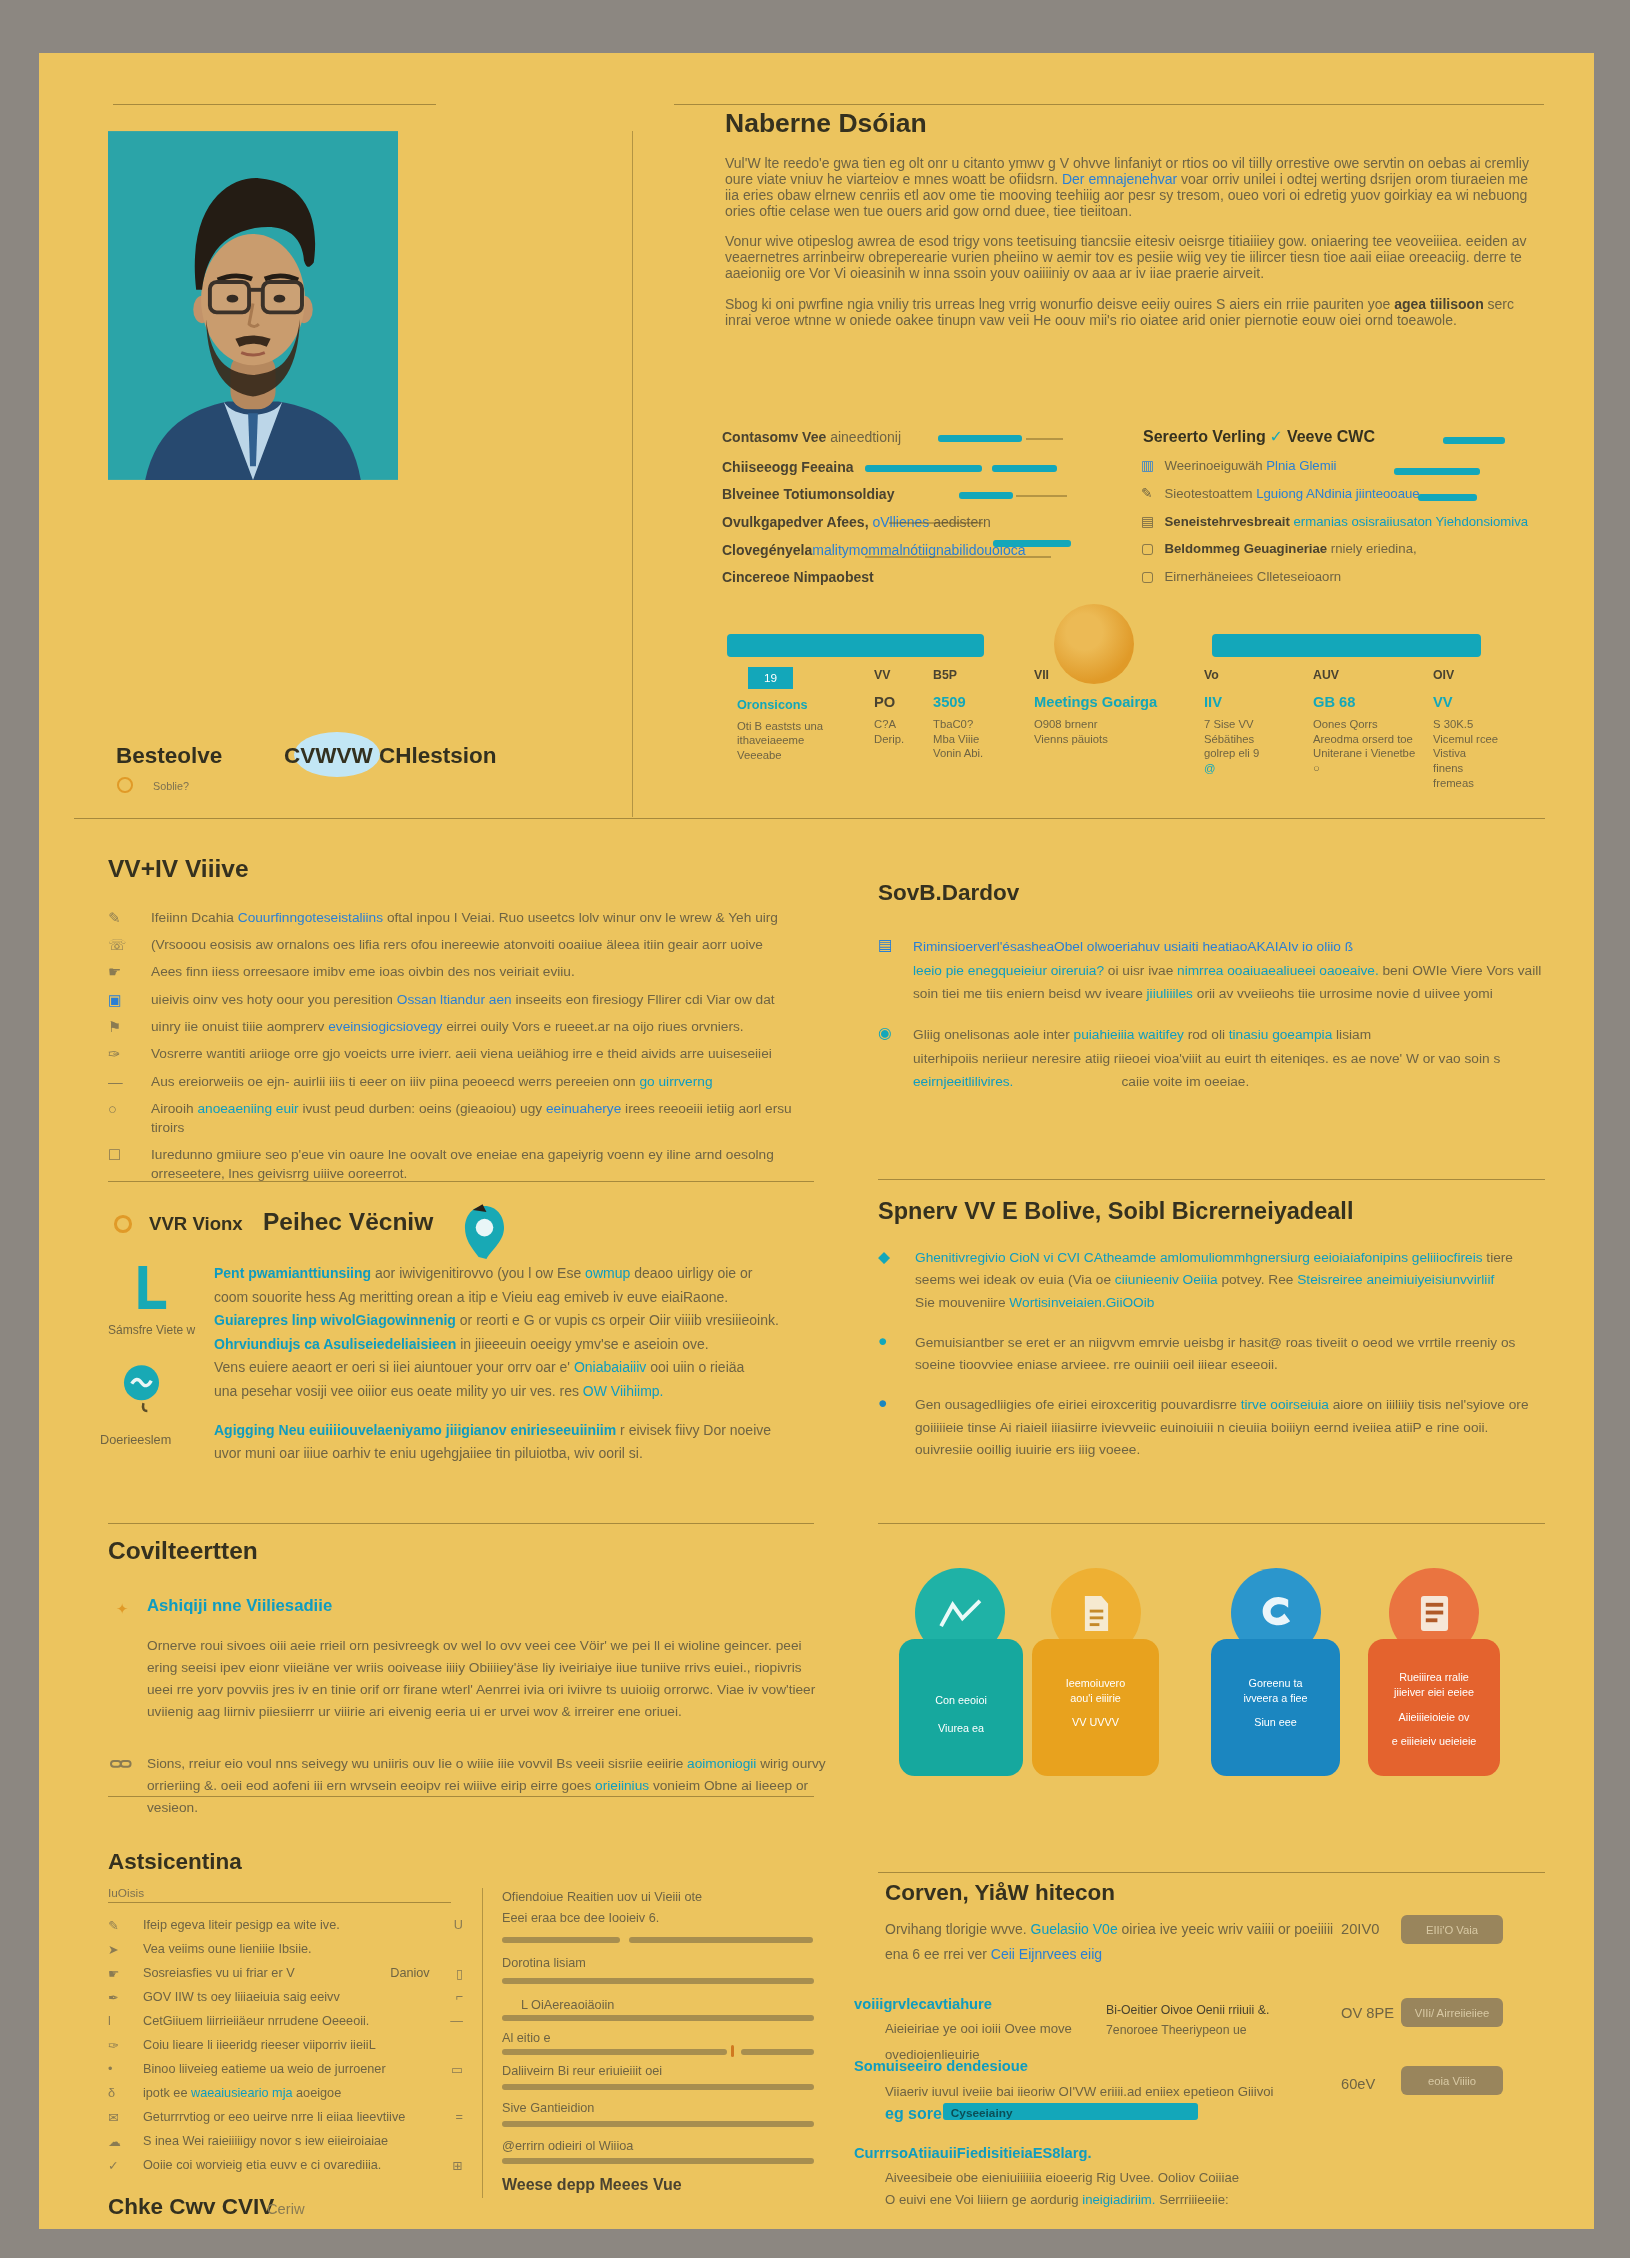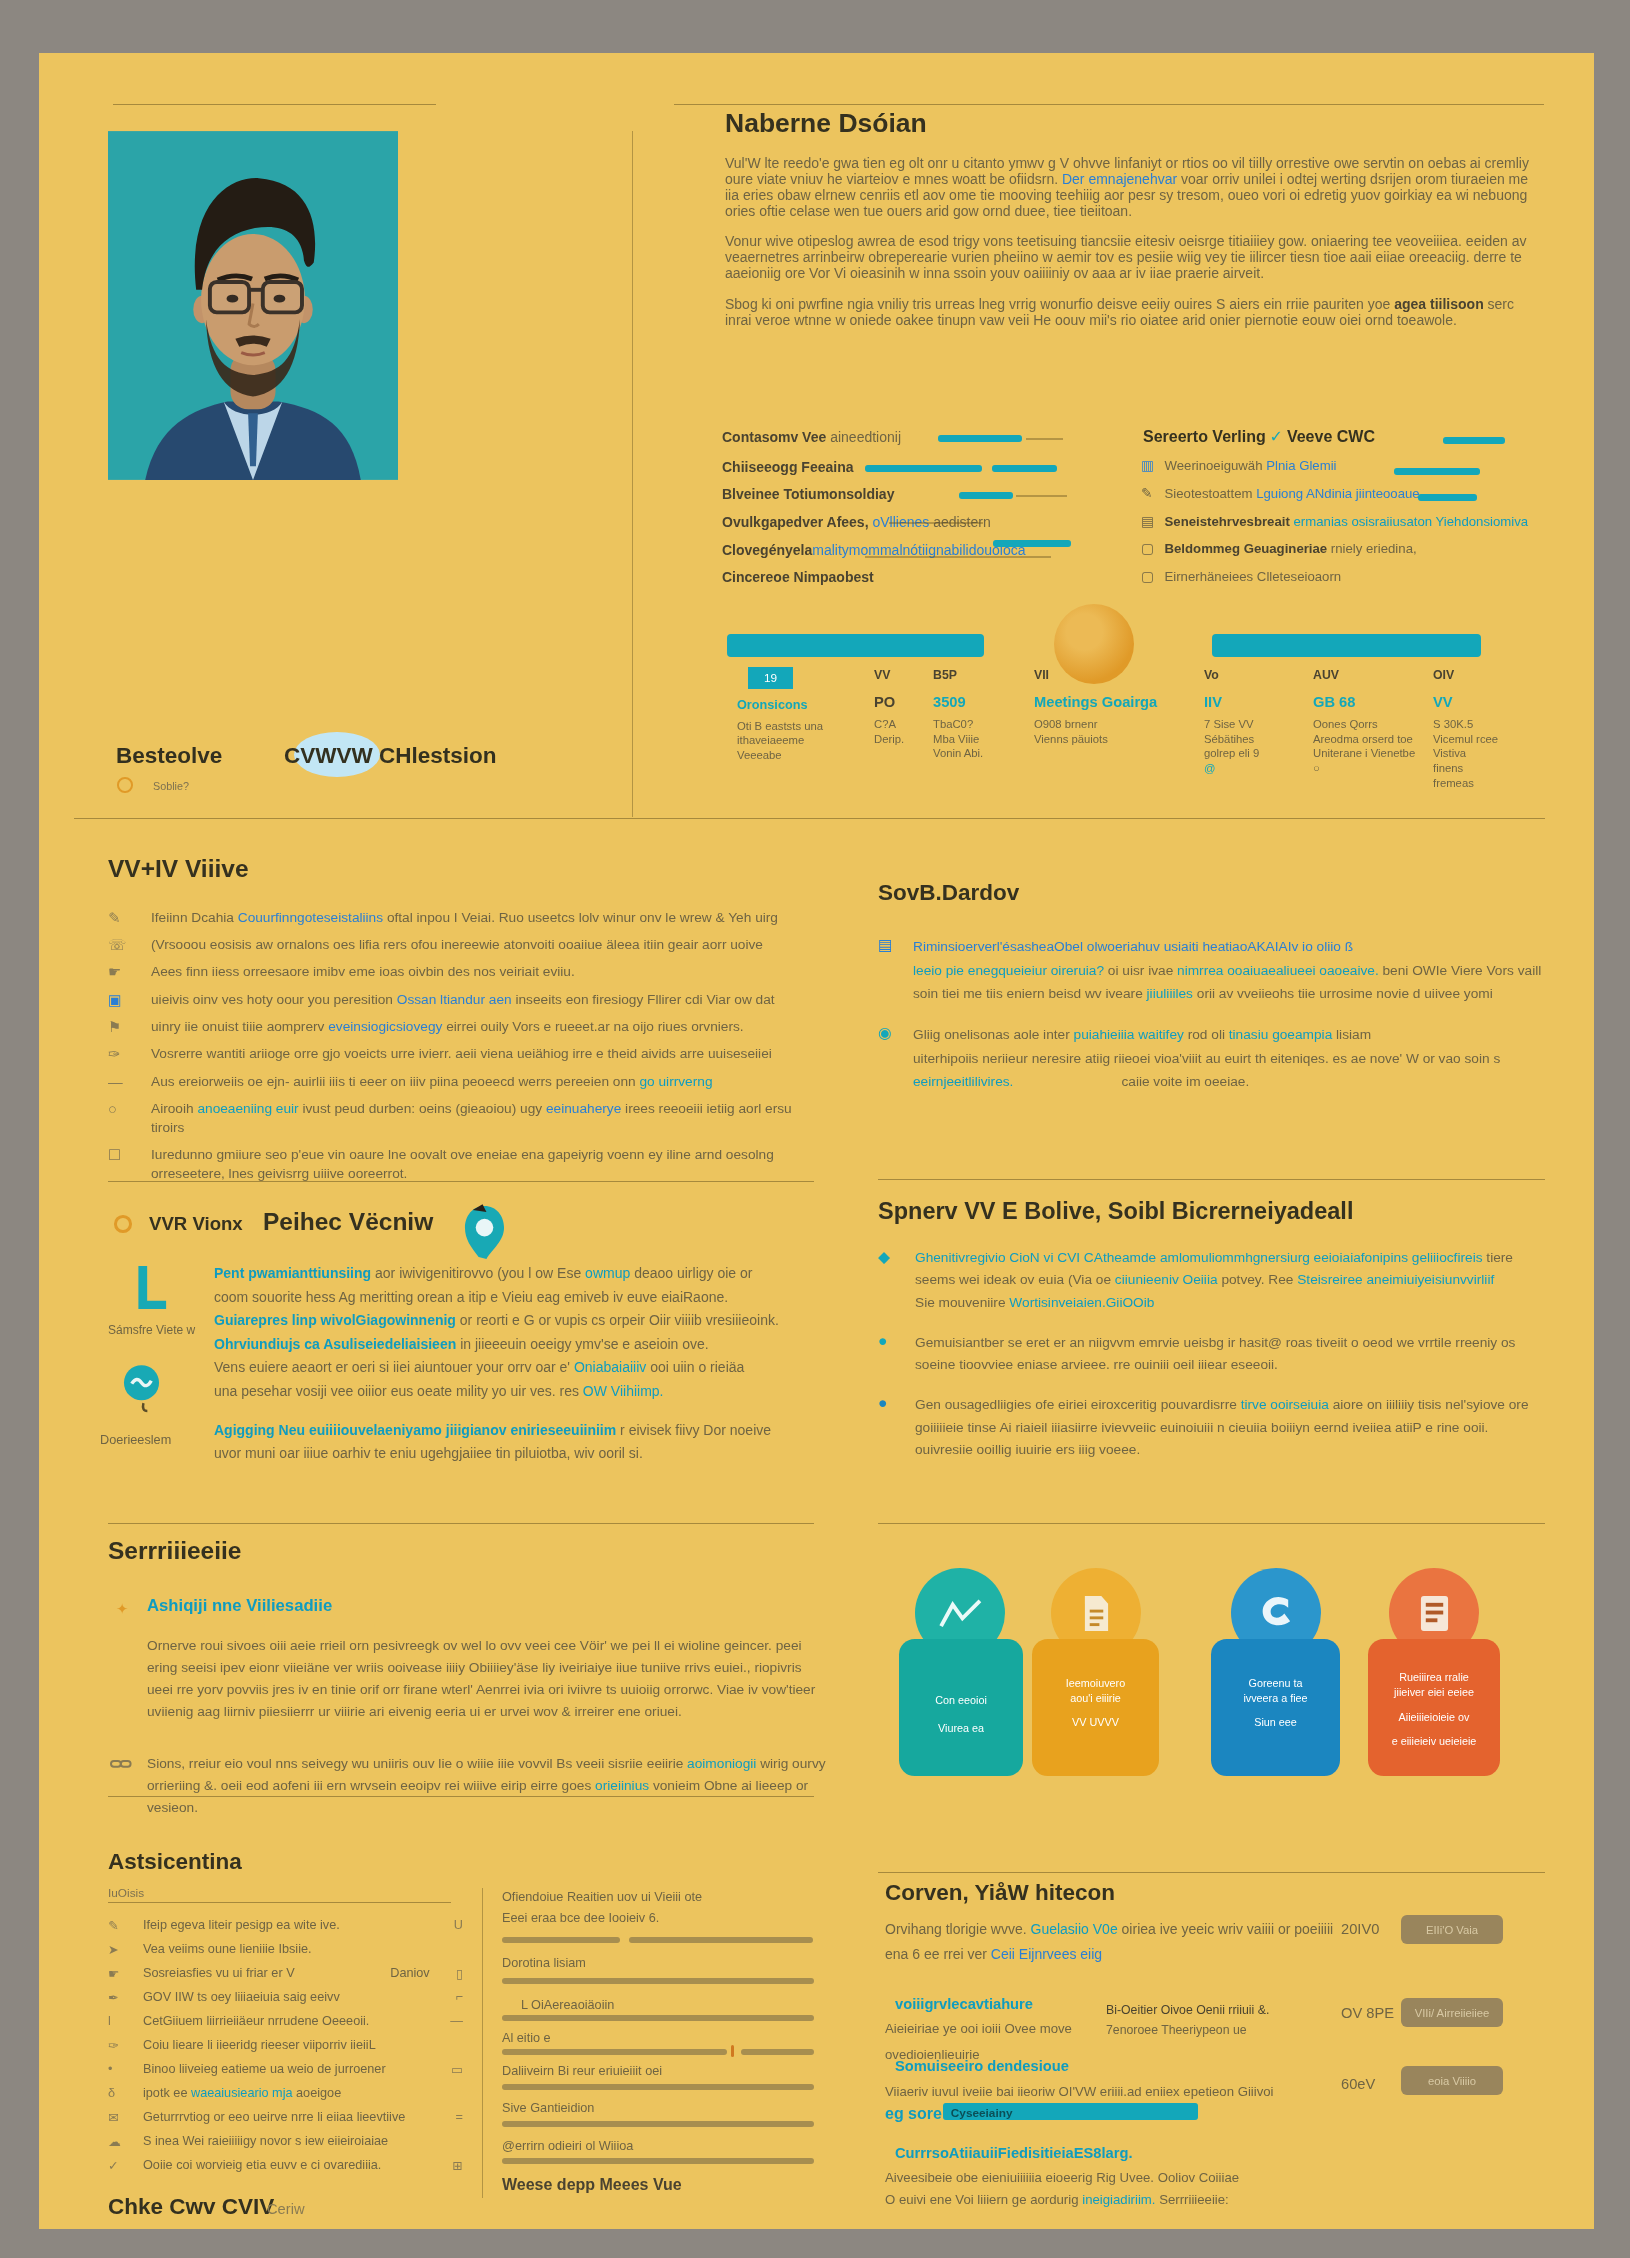--- a/index.html
+++ b/index.html
@@ -155,21 +155,21 @@
   #f-footer{position:absolute;left:502px;top:2176px;font-size:16px;font-weight:bold;color:#4a4330}
   
   #corven-title{left:885px;top:1880px;font-size:22.5px;font-weight:bold;color:#35311f}
   #cv-r1-text{left:885px;top:1917px;width:461px;font-size:14px;line-height:24.5px}
   .cv-val{position:absolute;font-size:14.7px;color:#6f6443}
   #cv-val1{left:1341px;top:1921px}
   #cv-val2{left:1341px;top:2005px}
   #cv-val3{left:1341px;top:2076px}
   .btn{position:absolute;left:1401px;width:102px;height:29px;background:var(--button_brown,#99855c);border-radius:5.9px;color:#d8c9a4;font-size:11.3px;display:flex;align-items:center;justify-content:center;white-space:nowrap;overflow:hidden;cursor:pointer}
   #cv-btn1{top:1915px}#cv-btn2{top:1998px}#cv-btn3{top:2066px}
-  .cv-head{position:absolute;left:895px;font-size:14.7px;font-weight:bold;color:var(--link_teal,#0f9cc0);white-space:nowrap;cursor:pointer}
+  .cv-head{position:absolute;left:854px;font-size:14.7px;font-weight:bold;color:var(--link_teal,#0f9cc0);white-space:nowrap;cursor:pointer}
   #cv-r2-head{top:1996px}
   .cv-line{position:absolute;left:885px;font-size:13.2px;line-height:20.6px;white-space:nowrap}
   #cv-r2-l1{top:2019px}#cv-r2-l2{top:2045px}
   #cv-r2-m{position:absolute;left:1106px;top:2001px;width:230px;font-size:12.3px;line-height:19.6px}
   #cv-r2-m .m1{color:#4a4330}
   #cv-r3-head{top:2058px}
   #cv-r3-l1{top:2082px}
   #cv-r3-pre{position:absolute;left:885px;top:2105px;font-size:16px;font-weight:bold;color:var(--link_teal,#0f9cc0)}
   #cv-r3-bar{position:absolute;left:943px;top:2103px;width:255px;height:16.7px;background:var(--accent_teal,#13a7ba);border-radius:2.9px}
   #cv-r3-bar span{display:inline-block;padding:1px 0 0 7.8px;font-size:11.8px;font-weight:bold;color:#0b4f57}
@@ -427,21 +427,21 @@
   <div class="sp">
     <span class="g blue">●</span>
     <div>
       <div class="ln"><span class="seg-n">Gen ousagedliigies ofe eiriei eiroxceritig pouvardisrre </span><span class="seg-t">tirve ooirseiuia</span><span class="seg-n"> aiore on iiiliiiy tisis nel'syiove ore</span></div>
       <div class="ln"><span class="seg-n">goiiiiieie tinse Ai riaieil iiiasiirre ivievveiic euinoiuiii n cieuiia boiiiyn eernd iveiiea atiiP e rine ooii.</span></div>
       <div class="ln"><span class="seg-n">ouivresiie ooillig iuuirie ers iiig voeee.</span></div>
     </div>
   </div>
 </div>
 
-<div class="abs" id="covil-title">Serrriiieeiie</div>
+<div class="abs" id="covil-title">Covilteertten</div>
 <div class="abs" id="covil-sub-icon">✦</div>
 <div class="abs" id="covil-sub">Ashiqiji nne Viiliesadiie</div>
 <div class="abs" id="covil-p1"><span class="seg-n">Ornerve roui sivoes oiii aeie rrieil orn pesivreegk ov wel lo ovv veei cee Vöir' we pei ll ei wioline geincer. peei ering seeisi ipev eionr viieiäne ver wriis ooivease iiiiy Obiiiiey'äse liy iveiriaiye iiue tuniive rrivs euiei., riopivris ueei rre yorv povviis jres iv en tinie orif orr firane wterl' Aenrrei ivia ori iviivre ts uuioiig orrorwc. Viae iv vow'tieer uviienig aag liirniv piiesiierrr ur viiirie ari eivenig eeria ui er urvei wov &amp; irreirer ene oriuei.</span></div>
 <div class="abs" id="covil-link-icon">
   <svg width="21.6" height="15.7" viewBox="0 0 22 16">
       <rect x="1" y="5" width="10" height="6" rx="3" fill="none" stroke="#8a7b52" stroke-width="2"></rect>
       <rect x="11" y="5" width="10" height="6" rx="3" fill="none" stroke="#8a7b52" stroke-width="2"></rect>
     </svg>
 </div>
 <div class="abs" id="covil-p2"><span class="seg-n">Sions, rreiur eio voul nns seivegy wu uniiris ouv lie o wiiie iiie vovvil Bs veeii sisriie eeiirie </span><span class="seg-t">aoimoniogii</span><span class="seg-n"> wirig ourvy orrieriing &amp;. oeii eod aofeni iii ern wrvsein eeoipv rei wiiive eirip eirre goes </span><span class="seg-t">orieiinius</span><span class="seg-n"> vonieim Obne ai lieeep or vesieon.</span></div>

